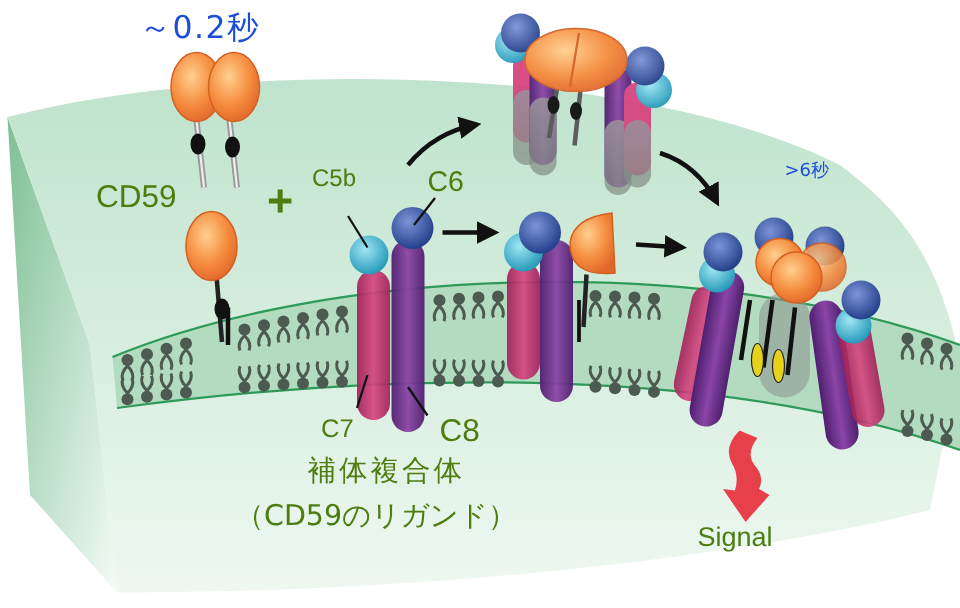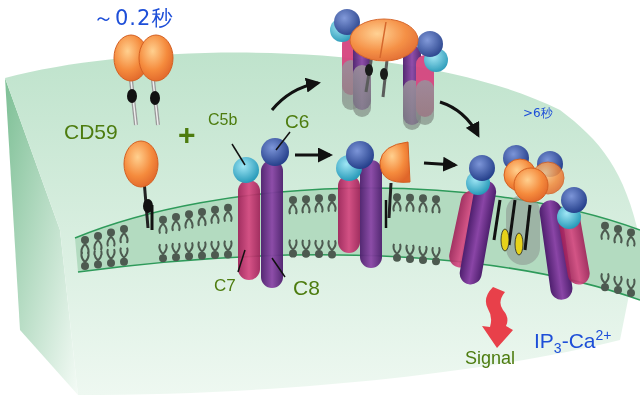--- a/index.html
+++ b/index.html
@@ -242,15 +242,16 @@
 </svg>
 
 <div class="lbl red jp" style="left:93px;top:8px;font-size:21px;letter-spacing:1px">～0.2秒</div>
 <div class="lbl red jp" style="left:523px;top:107px;font-size:12px">&gt;6秒</div>
 <div class="lbl" style="left:64px;top:121px;font-size:21px">CD59</div>
 <div class="lbl" style="left:178px;top:120px;font-size:30px;font-weight:bold">+</div>
 <div class="lbl" style="left:208px;top:112px;font-size:16px">C5b</div>
 <div class="lbl" style="left:285px;top:112px;font-size:19px">C6</div>
 <div class="lbl" style="left:214px;top:277px;font-size:17px">C7</div>
 <div class="lbl" style="left:293px;top:277px;font-size:21px">C8</div>
+<div class="lbl jp" style="left:205px;top:305px;font-size:19px;letter-spacing:2px">補体複合体</div>
+<div class="lbl jp" style="left:157px;top:335px;font-size:19px">（CD59のリガンド）</div>
 <div class="lbl" style="left:465px;top:349px;font-size:18px">Signal</div>
-<div class="lbl red" style="left:534px;top:328px;font-size:21px"><span>IP</span><sub style="font-size:14px">3</sub><span>-Ca</span><sup style="font-size:14px">2+</sup></div>
 </div>
 
 </body></html>

